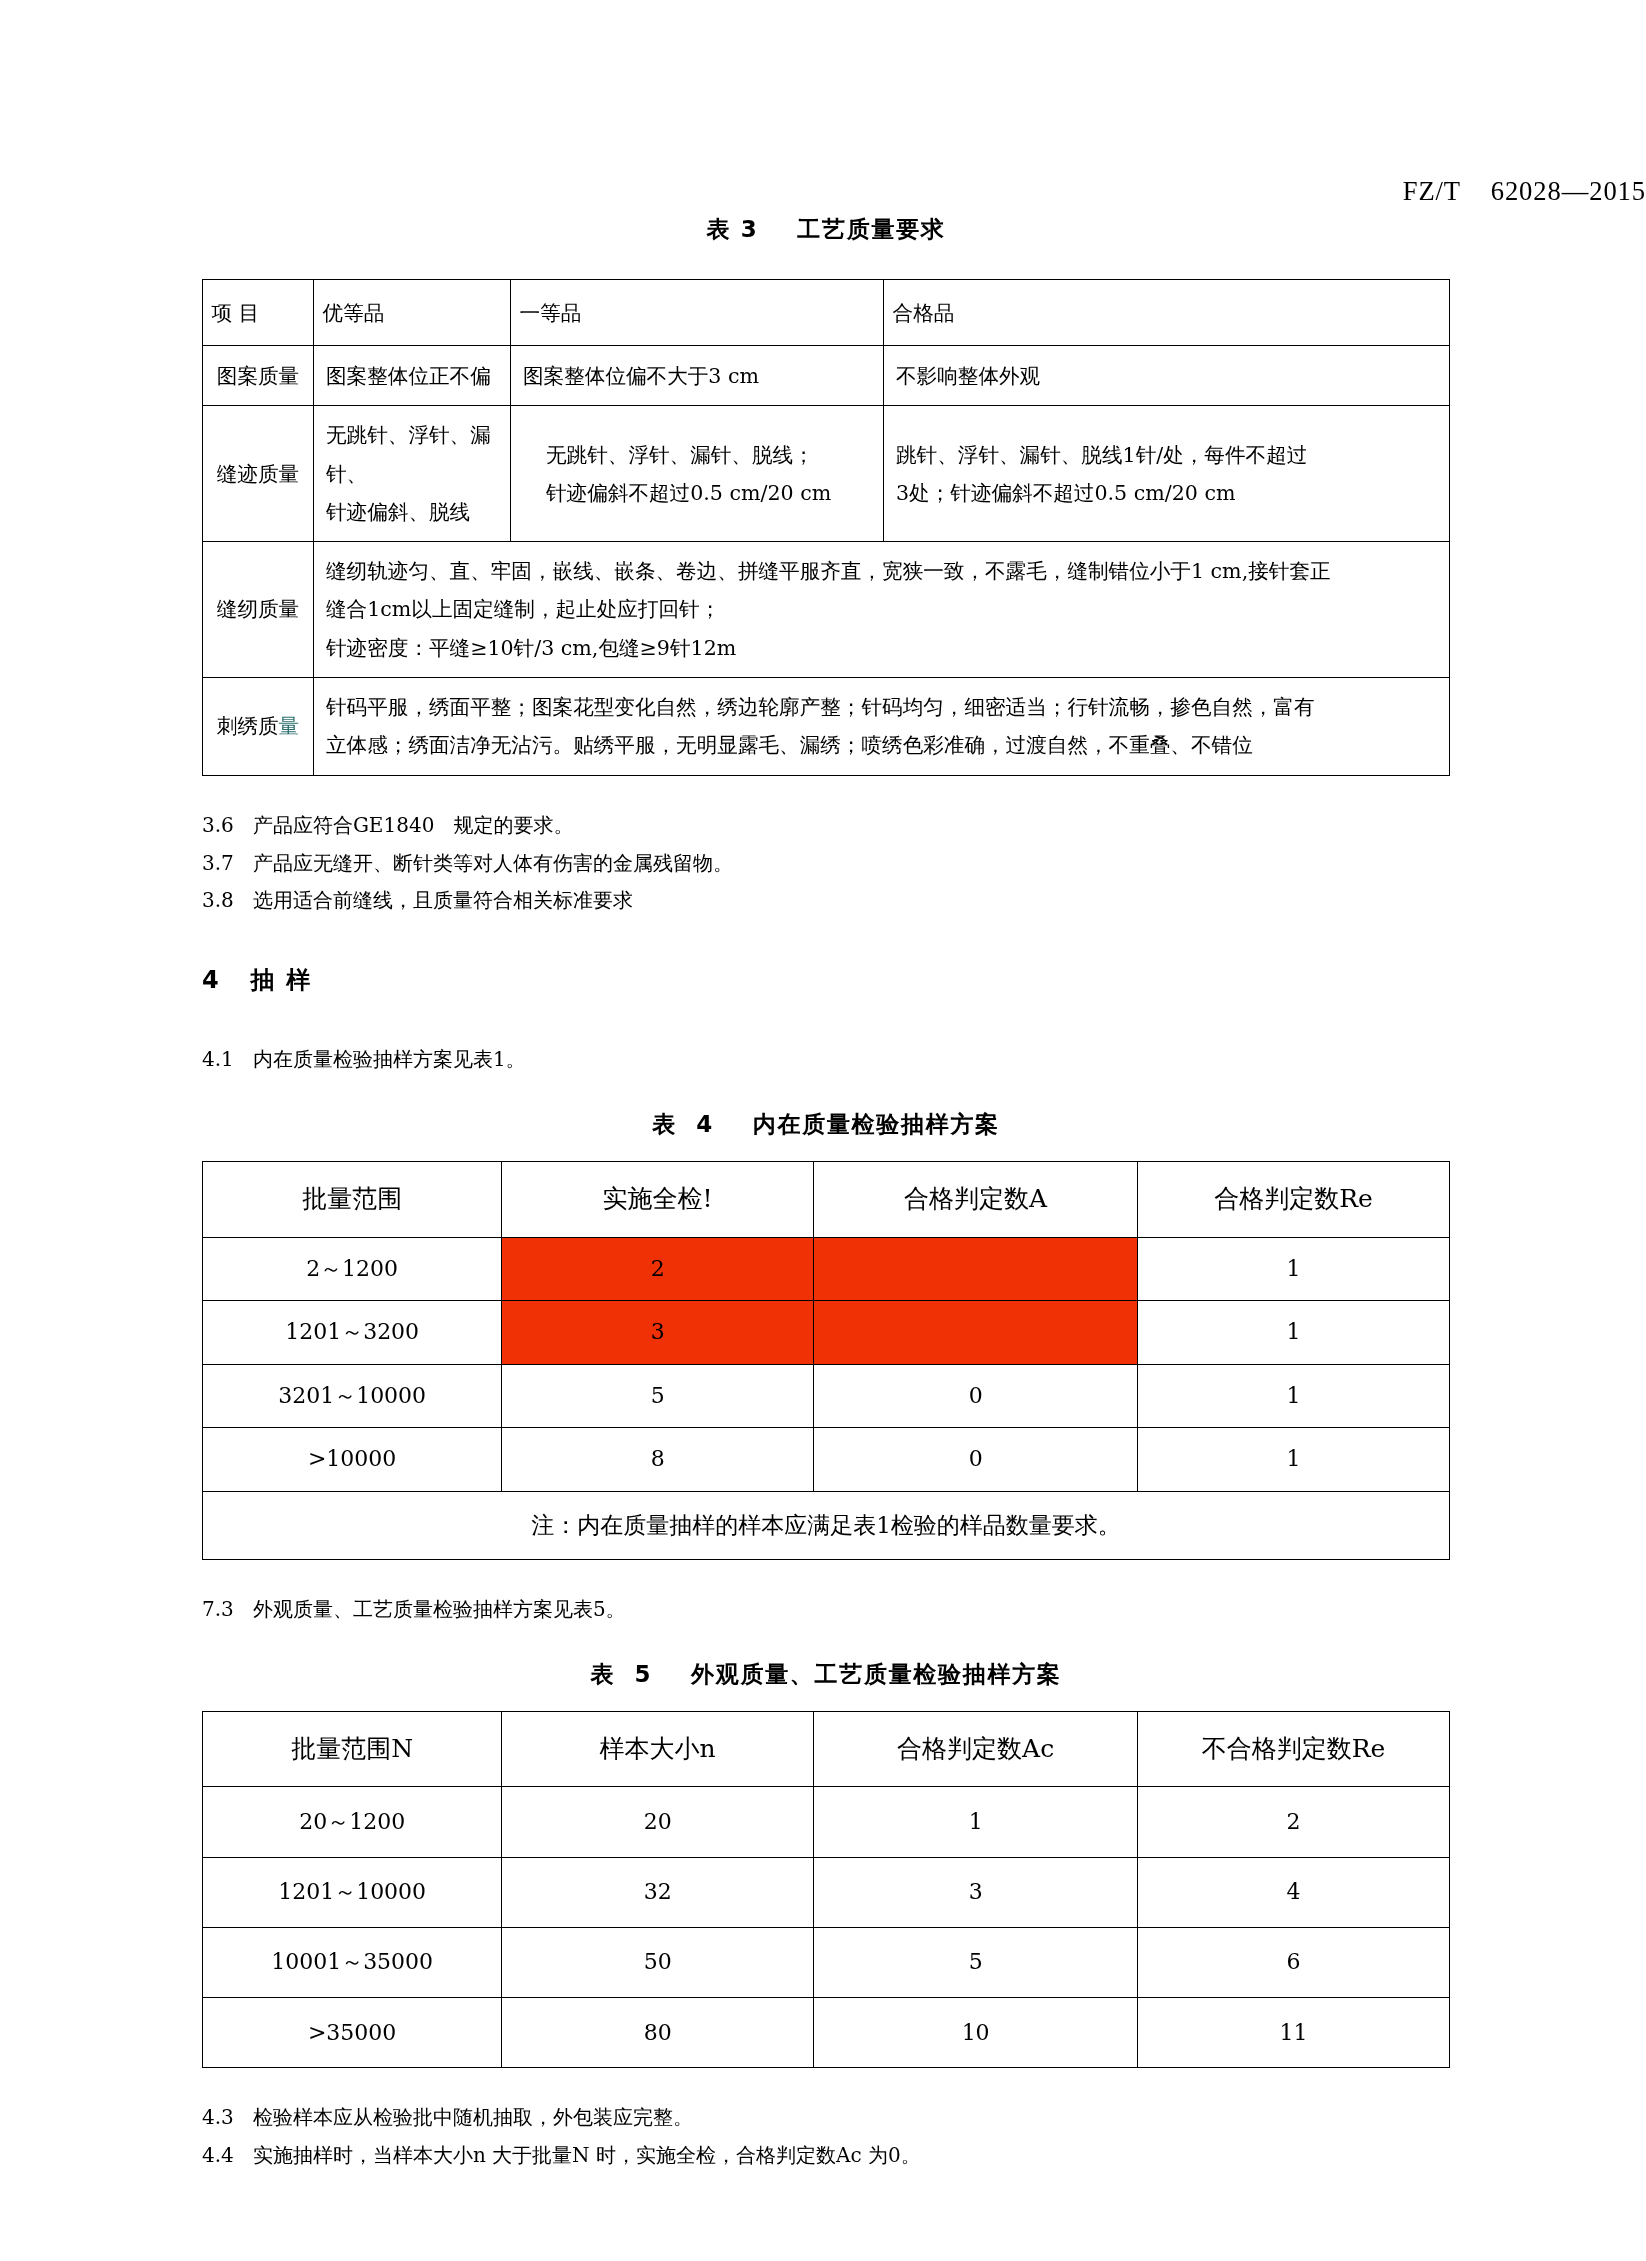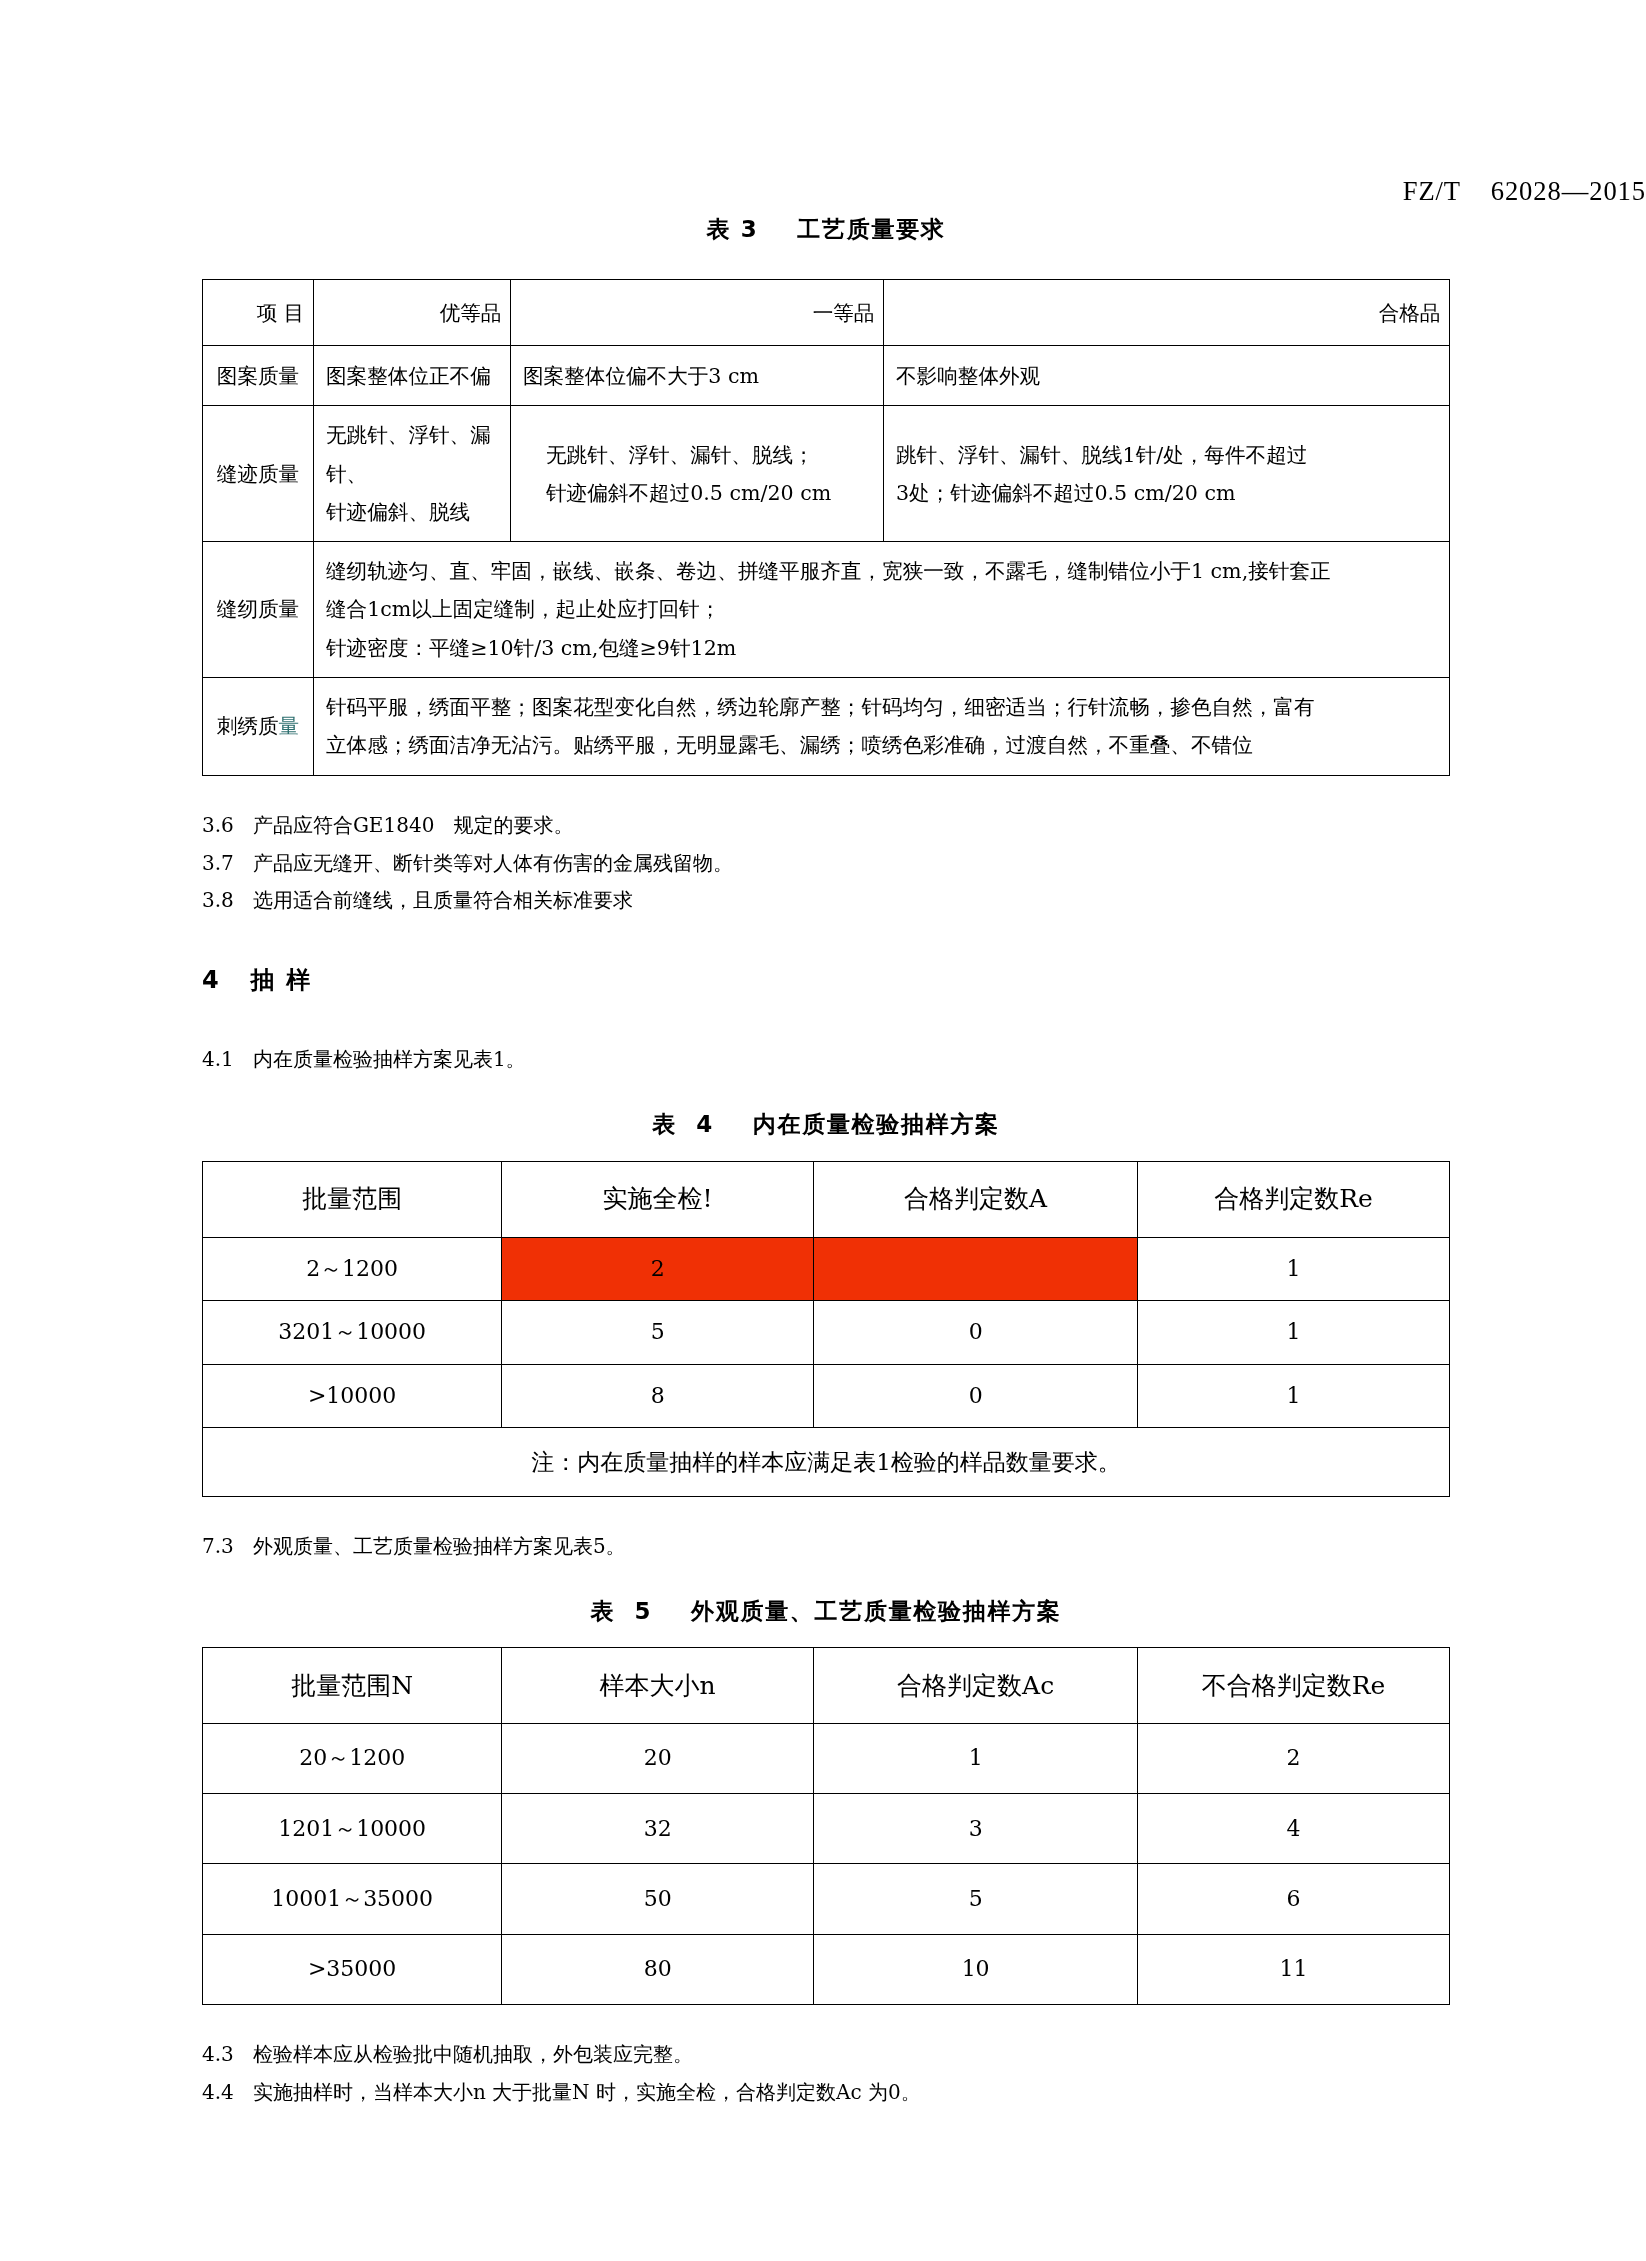--- a/index.html
+++ b/index.html
@@ -62,21 +62,21 @@
     padding: 8.6px 10.3px;
     font-weight: normal;
     vertical-align: middle;
     font-size: 21.4px;
     line-height: 1.75;
   }
 
   
   #table3 { font-size: 20.6px; }
   #table3 td { font-size: 20.6px; padding: 10.3px 12px; line-height: 1.85; }
-  #table3 .t3-head td { text-align: right; padding: 13.7px 8.6px; margin-left: 8px; }
+  #table3 .t3-head td { text-align: left; padding: 13.7px 8.6px; margin-left: 8px; }
   #table3 .t3-item {
     text-align: center;
     white-space: nowrap;
   }
   #table3 .t3-body-cell { text-align: left; }
   .tinted { color: #2b6d6d; }
 
   
   #table4 td, #table5 td { text-align: center; }
   #table4 .t4-head td, #table5 .t5-head td {
@@ -214,20 +214,26 @@
           <td>合格判定数A</td>
           <td>合格判定数Re</td>
         </tr>
         <tr>
           <td>2～1200</td>
           <td class="hl" style="background: rgb(240, 48, 5);">2</td>
           <td class="hl" style="background: rgb(240, 48, 5);"></td>
           <td>1</td>
         </tr>
         <tr>
+          <td>1201～3200</td>
+          <td class="hl" style="background: rgb(240, 48, 5);">3</td>
+          <td class="hl" style="background: rgb(240, 48, 5);"></td>
+          <td>1</td>
+        </tr>
+        <tr>
           <td>3201～10000</td>
           <td>5</td>
           <td>0</td>
           <td>1</td>
         </tr>
         <tr>
           <td>&gt;10000</td>
           <td>8</td>
           <td>0</td>
           <td>1</td>

